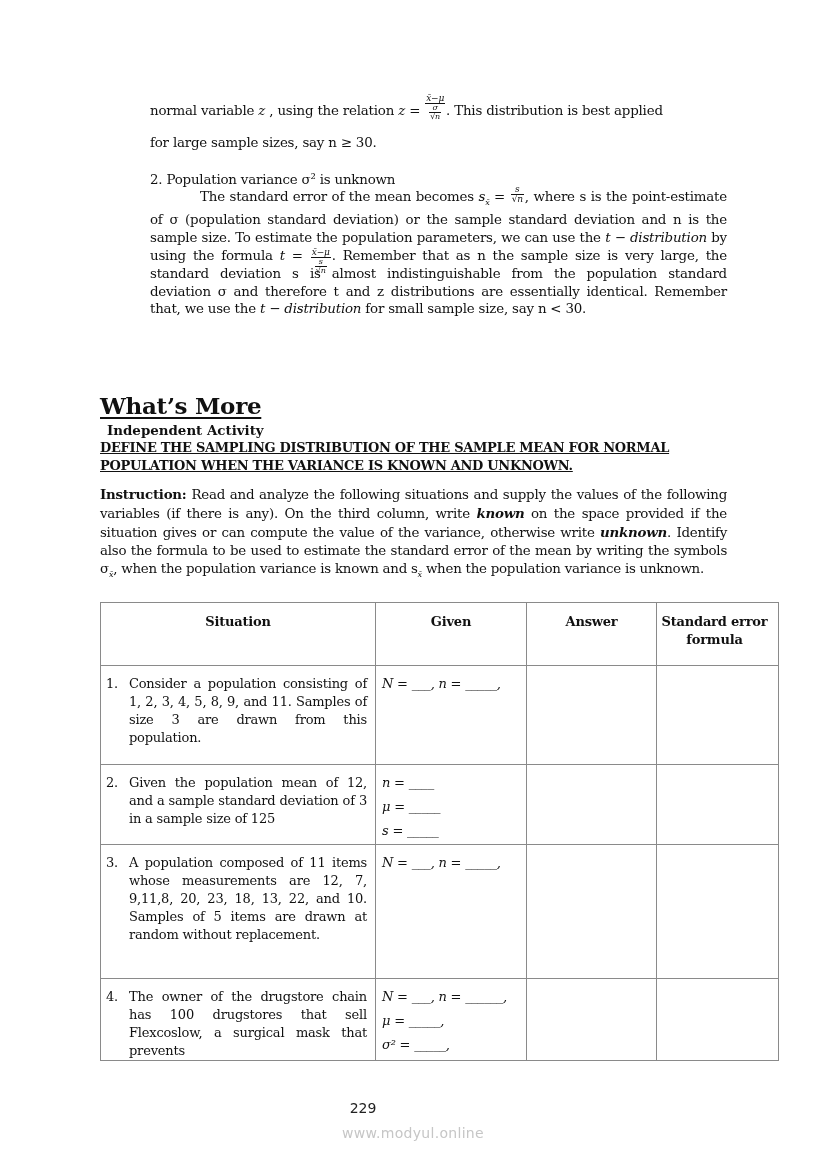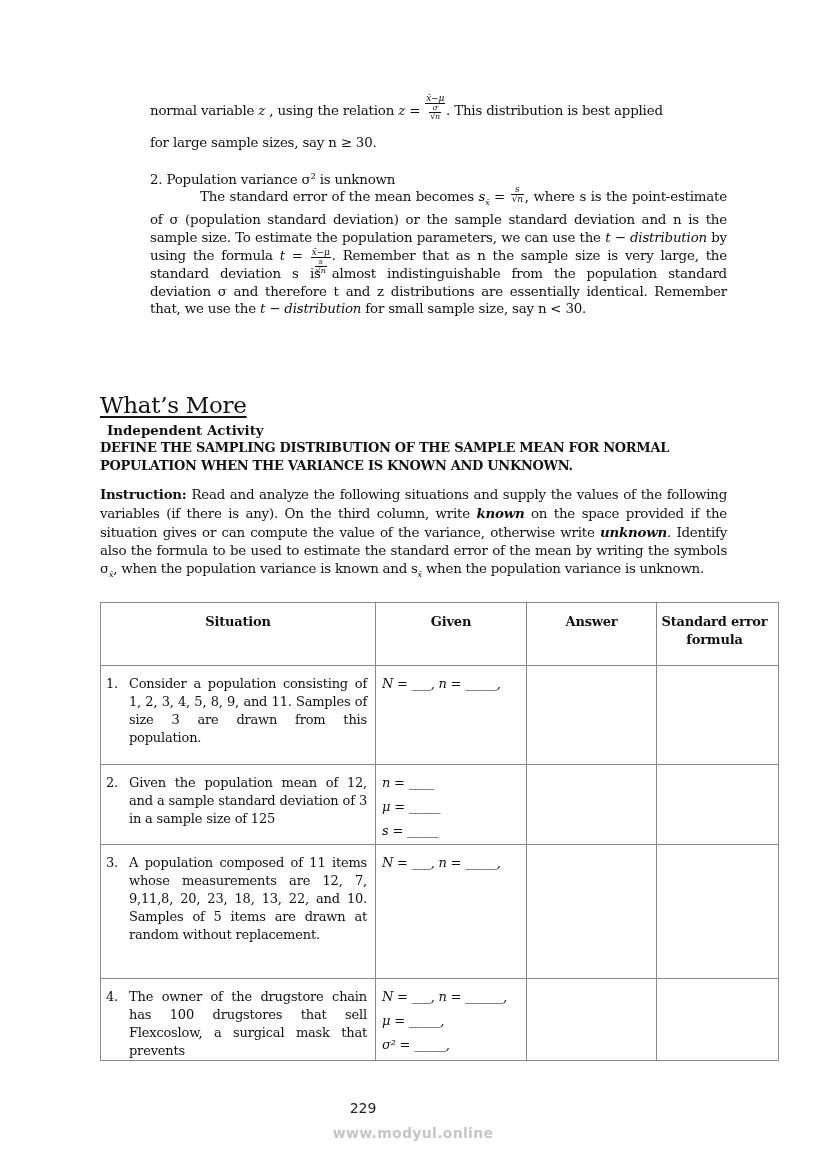--- a/index.html
+++ b/index.html
@@ -4,35 +4,35 @@
 <style>
   html, body { margin: 0; padding: 0; background: #ffffff; }
   body { width: 826px; height: 1169px; position: relative; overflow: hidden; color: #111; }
   .para { position: absolute; left: 150px; width: 577px; font-family: "DejaVu Serif", serif; font-size: 13.4px; line-height: 17.8px; text-align: justify; letter-spacing: -0.2px; }
   .mi { font-style: italic; font-family: "DejaVu Serif", serif; }
   .frac { display: inline-block; vertical-align: middle; text-align: center; font-size: 9px; line-height: 9px; font-style: italic; margin: 0 1px; }
   .frac .num { display: block; border-bottom: 1px solid #111; padding: 0 1px; }
   .frac .den { display: block; padding: 0 1px; }
   .frac .inner { display: inline-block; font-size: 8px; line-height: 8px; }
   .frac .inner .num { border-bottom: 1px solid #111; }
-  #heading { position: absolute; left: 100px; top: 392px; font-family: "DejaVu Serif", serif; font-weight: normal; font-size: 23px; text-decoration: underline; text-decoration-thickness: 2px; text-underline-offset: 3px; letter-spacing: -0.3px; }
+  #heading { position: absolute; left: 100px; top: 392px; font-family: "DejaVu Serif", serif; font-weight: bold; font-size: 23px; text-decoration: underline; text-decoration-thickness: 2px; text-underline-offset: 3px; letter-spacing: -0.3px; }
   #subheading { position: absolute; left: 107px; top: 422px; font-family: "DejaVu Serif", serif; font-weight: bold; font-size: 13.4px; }
-  #caps-title { position: absolute; left: 100px; top: 439px; width: 628px; font-family: "DejaVu Serif", serif; font-weight: bold; font-size: 13px; line-height: 18px; letter-spacing: -0.3px; }
+  #caps-title { position: absolute; left: 100px; top: 439px; width: 628px; font-family: "DejaVu Serif", serif; font-weight: bold; font-size: 13px; line-height: 18px; letter-spacing: -0.3px; text-decoration: underline; }
   #instruction { position: absolute; left: 100px; top: 485px; width: 627px; font-family: "DejaVu Serif", serif; font-size: 13.4px; line-height: 18px; text-align: justify; letter-spacing: -0.25px; }
   table { position: absolute; left: 100px; top: 602px; border-collapse: collapse; font-family: "DejaVu Serif", serif; font-size: 13px; letter-spacing: -0.2px; }
   td, th { border: 1px solid #8a8a8a; vertical-align: top; padding: 0; }
   th { font-weight: bold; text-align: center; font-size: 13px; padding-top: 10px; height: 52px; line-height: 18px; }
   .sit { width: 238px; padding: 9px 8px 0 28px; position: relative; text-align: justify; line-height: 18px; }
   .sit .num { position: absolute; left: 5px; top: 9px; }
   .giv { width: 138px; padding: 9px 6px 0 6px; line-height: 18px; font-style: italic; }
   .giv .g-line { display: block; margin-bottom: 8px; }
   .ans { width: 129px; }
   .std { width: 107px; }
   #page-number { position: absolute; left: 0; width: 726px; top: 1100px; text-align: center; font-family: "DejaVu Sans", sans-serif; font-size: 14px; color: #222; }
-  #watermark { position: absolute; left: 0; width: 826px; top: 1125px; text-align: center; font-family: "DejaVu Sans", sans-serif; font-size: 14px; color: #c6c6c6; letter-spacing: 0.3px; font-weight: bold; }
+  #watermark { position: absolute; left: 0; width: 826px; top: 1125px; text-align: center; font-family: "DejaVu Sans", sans-serif; font-size: 14px; color: #c6c6c6; letter-spacing: 0.3px; }
 </style>
 </head>
 <body>
 
 <div class="para" style="top:102px;">
   <span>normal variable </span><span class="mi">z</span><span> , using the relation  </span><span class="mi">z =</span>
   <span class="frac" style="margin-top:-8px;">
     <span class="num">x̄−μ</span>
     <span class="den">
       <span class="inner">

